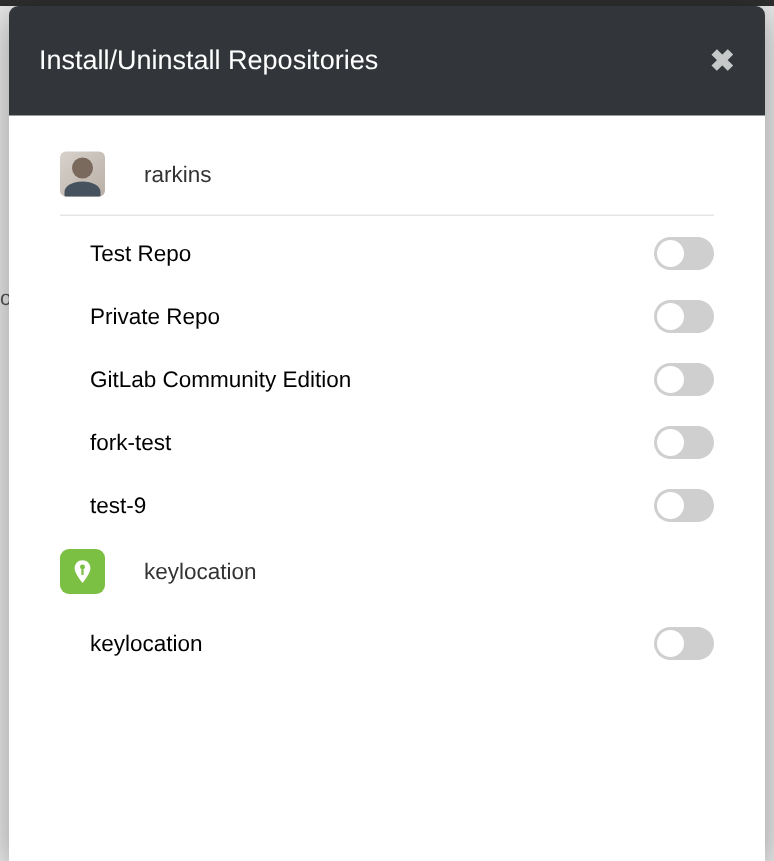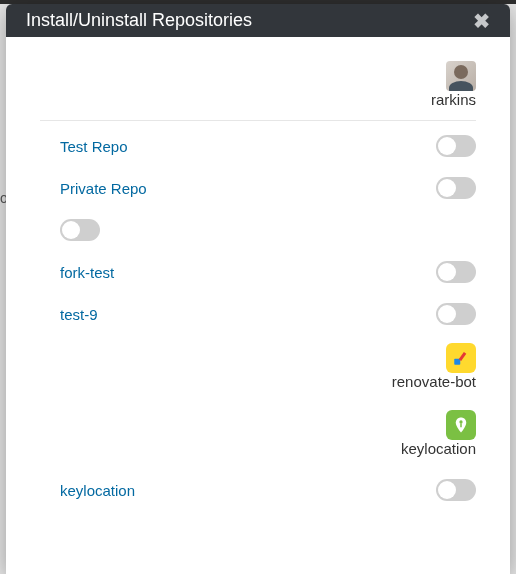--- a/index.html
+++ b/index.html
@@ -33,21 +33,21 @@
     background: #fff;
     border-radius: 6px 6px 0 0;
     box-shadow: 0 5px 25px rgba(0,0,0,.35);
     display: flex;
     flex-direction: column;
     overflow: hidden;
   }
   .modal-header {
     background: #32363b;
     color: #fff;
-    padding: 6px 20px;
+    padding: 26px 20px;
     display: flex;
     align-items: center;
     justify-content: space-between;
   }
   .modal-title {
     font-size: 18px;
     font-weight: 500;
   }
   .close-x {
     color: #c6c8ca;
@@ -57,26 +57,25 @@
     font-weight: bold;
   }
   .modal-body {
     flex: 1;
     padding: 16px 34px 0 34px;
     overflow-y: hidden;
     color: #333;
   }
   .owner-row {
     display: flex;
-    align-items: flex-end;
-    gap: 0;
+    align-items: center;
+    gap: 26px;
     padding: 8px 0 12px 0;
     border-bottom: 1px solid #e6e6e6;
     margin-bottom: 4px;
-    flex-direction: column;
   }
   .owner-row.no-border { border-bottom: none; margin-bottom: 0; }
   .avatar {
     width: 30px;
     height: 30px;
     border-radius: 4px;
     flex-shrink: 0;
     display: flex;
     align-items: center;
     justify-content: center;
@@ -114,21 +113,21 @@
     color: #333;
   }
   .repo-row {
     display: flex;
     align-items: center;
     justify-content: space-between;
     padding: 10px 0 10px 20px;
   }
   .repo-name {
     font-size: 15px;
-    color: #0369a1;
+    color: #000000;
   }
   .toggle {
     width: 40px;
     height: 22px;
     border-radius: 11px;
     position: relative;
     cursor: pointer;
     flex-shrink: 0;
   }
   .toggle.off { background: #cfcfcf; }
@@ -166,40 +165,32 @@
     </div>
     <div class="repo-row">
       <div class="repo-name">Test Repo</div>
       <div class="toggle off"></div>
     </div>
     <div class="repo-row">
       <div class="repo-name">Private Repo</div>
       <div class="toggle off"></div>
     </div>
     <div class="repo-row">
+      <div class="repo-name">GitLab Community Edition</div>
       <div class="toggle off"></div>
     </div>
     <div class="repo-row">
       <div class="repo-name">fork-test</div>
       <div class="toggle off"></div>
     </div>
     <div class="repo-row">
       <div class="repo-name">test-9</div>
       <div class="toggle off"></div>
     </div>
 
-    <div class="owner-row no-border">
-      <div class="avatar avatar-renovate">
-        <svg class="icon-svg" viewBox="0 0 24 24">
-          <rect x="3" y="13" width="8" height="8" rx="1" fill="#1e88e5"></rect>
-          <rect x="12" y="4" width="4" height="12" transform="rotate(35 14 10)" fill="#e53935"></rect>
-        </svg>
-      </div>
-      <div class="owner-name">renovate-bot</div>
-    </div>
 
     <div class="owner-row no-border">
       <div class="avatar avatar-keylocation">
         <svg class="icon-svg" viewBox="0 0 24 24">
           <path d="M12 2C8 2 5 5 5 9c0 5 7 13 7 13s7-8 7-13c0-4-3-7-7-7z" fill="#fff"></path>
           <circle cx="12" cy="8" r="2.2" fill="#7bc043"></circle>
           <rect x="11" y="10" width="2" height="5" fill="#7bc043"></rect>
         </svg>
       </div>
       <div class="owner-name">keylocation</div>

